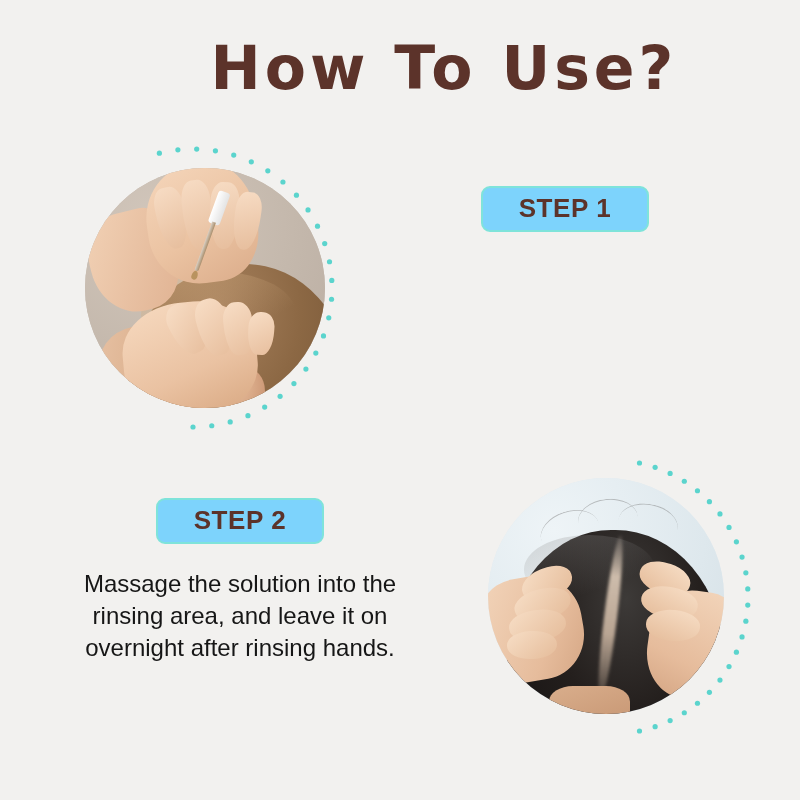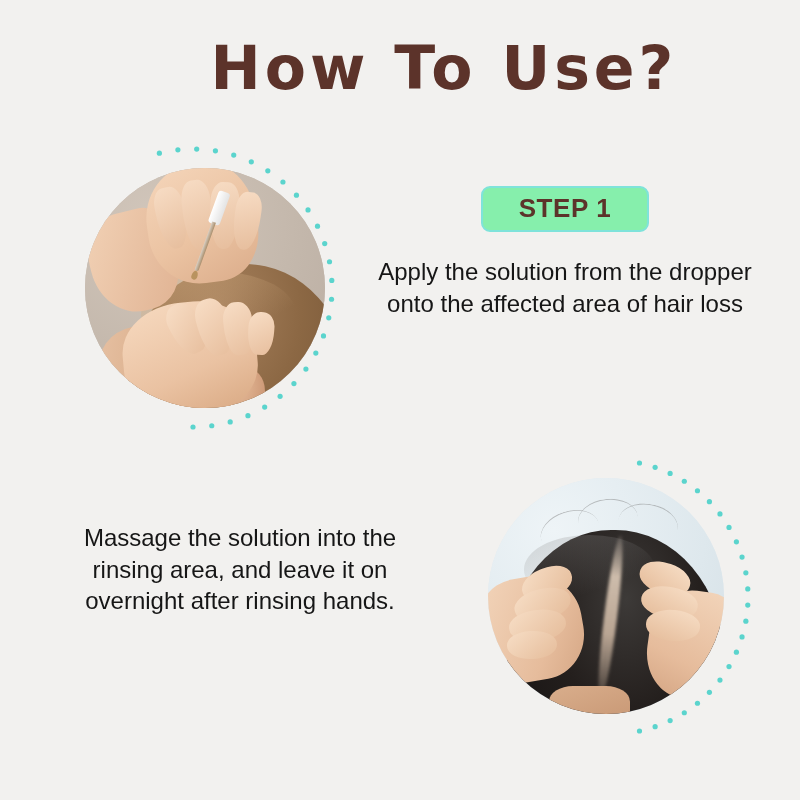--- a/index.html
+++ b/index.html
@@ -263,21 +263,21 @@
   .col-1 { left: 355px; top: 186px; width: 420px; }
   .col-2 { left: 30px;  top: 498px; width: 420px; }
 
   .badge {
     display: block;
     margin: 0 auto;
     width: 168px;
     box-sizing: border-box;
     border: 2.5px solid #7FE3DA;
     border-radius: 9px;
-    background: #86efac;
+    background: #7dd3fc;
     color: #5C332A;
     font-size: 26px;
     font-weight: 700;
     letter-spacing: 0.6px;
     text-align: center;
     padding: 7px 0 8px;
     line-height: 1.05;
   }
   .step-text {
     margin: 24px auto 0;
@@ -347,24 +347,24 @@
       <div class="dropper">
         <div class="dropper-cap"></div>
         <div class="dropper-tube"></div>
         <div class="drop"></div>
       </div>
     </div>
   </div>
 
   <div class="step-col col-1">
     <div class="badge">STEP 1</div>
-    <div class="step-text">Apply the solution from the dropper onto the affected area of hair loss</div>
   </div>
 
   <div class="step-col col-2">
+    <div class="badge">STEP 2</div>
     <div class="step-text">Massage the solution into the rinsing area, and leave it on overnight after rinsing hands.</div>
   </div>
 
   <svg class="dots dots-2" viewBox="0 0 290 290">
     <g id="arc2-dots" fill="#5BD4CD">
         <circle cx="173.48" cy="10.99" r="2.6"></circle>
         <circle cx="189.11" cy="15.30" r="2.6"></circle>
         <circle cx="204.12" cy="21.41" r="2.6"></circle>
         <circle cx="218.30" cy="29.26" r="2.6"></circle>
         <circle cx="231.46" cy="38.73" r="2.6"></circle>

